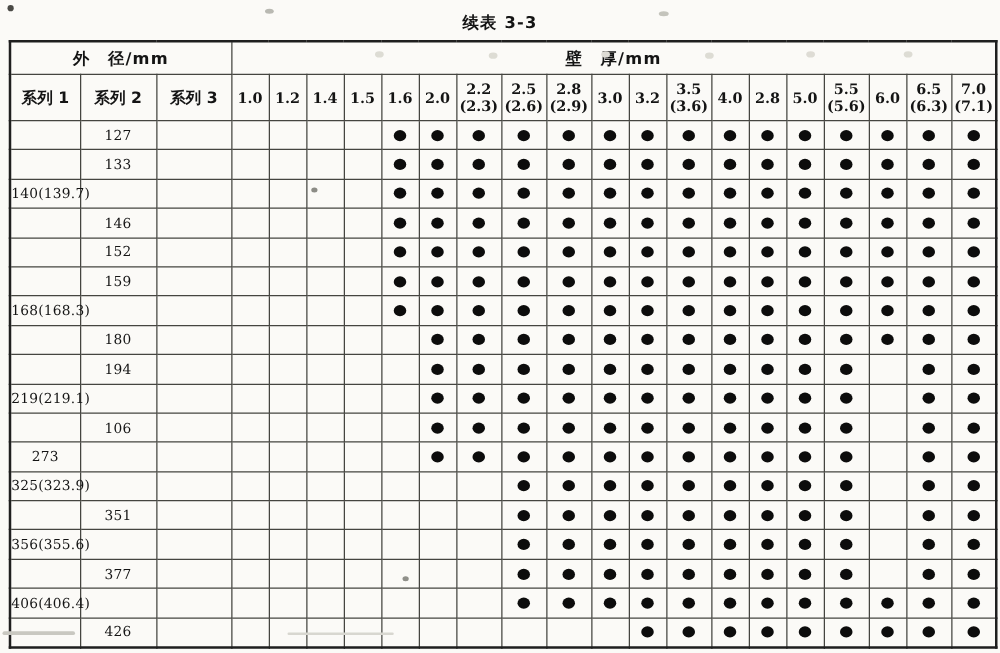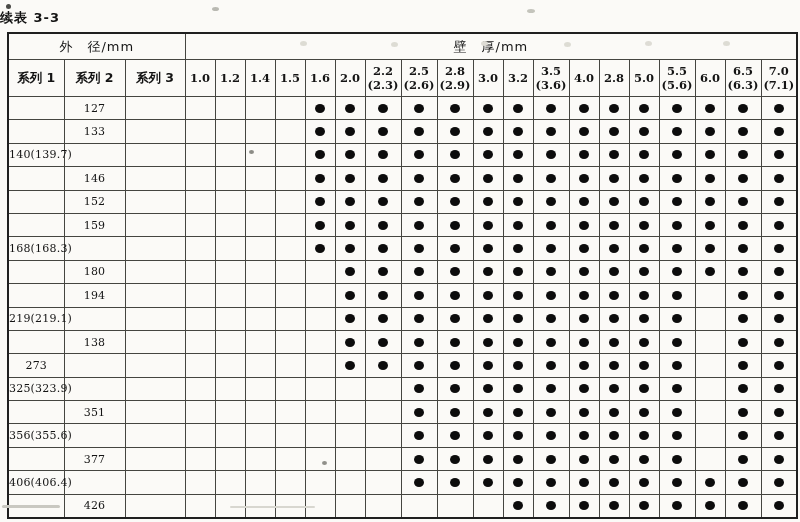--- a/index.html
+++ b/index.html
@@ -8,21 +8,21 @@
     overflow: hidden;
     background: #fbfaf7;
     font-family: "DejaVu Serif", serif;
     color: #141414;
     position: relative;
   }
   .page-title {
     position: absolute;
     top: 9px; left: 0;
     width: 800px;
-    text-align: left;
+    text-align: center;
     font-size: 13px;
     font-weight: bold;
     letter-spacing: 1px;
     font-family: "DejaVu Sans", sans-serif;
   }
   table.pipe-table {
     position: absolute;
     left: 7px; top: 32px;
     width: 789px;
     border-collapse: collapse;
@@ -32,21 +32,21 @@
   .pipe-table th, .pipe-table td {
     border: 1px solid #454540;
     padding: 0;
     text-align: center;
     vertical-align: middle;
     overflow: visible;
   }
   .th-group {
     height: 25px;
     font-size: 13px;
-    font-weight: normal;
+    font-weight: bold;
     font-family: "DejaVu Sans", sans-serif;
     letter-spacing: 1px;
   }
   .th-series {
     height: 36px;
     font-size: 12.5px;
     font-weight: bold;
     font-family: "DejaVu Sans", sans-serif;
     white-space: nowrap;
   }
@@ -418,21 +418,21 @@
         <td class="dot-cell"><span class="dot"></span></td>
         <td class="dot-cell"><span class="dot"></span></td>
         <td class="dot-cell"><span class="dot"></span></td>
         <td class="dot-cell"><span class="dot"></span></td>
         <td class="dot-cell"></td>
         <td class="dot-cell"><span class="dot"></span></td>
         <td class="dot-cell"><span class="dot"></span></td>
       </tr>
       <tr class="data-row">
         <td class="dia-cell"></td>
-        <td class="dia-cell">138</td>
+        <td class="dia-cell">106</td>
         <td class="dia-cell"></td>
         <td class="dot-cell"></td>
         <td class="dot-cell"></td>
         <td class="dot-cell"></td>
         <td class="dot-cell"></td>
         <td class="dot-cell"></td>
         <td class="dot-cell"><span class="dot"></span></td>
         <td class="dot-cell"><span class="dot"></span></td>
         <td class="dot-cell"><span class="dot"></span></td>
         <td class="dot-cell"><span class="dot"></span></td>

